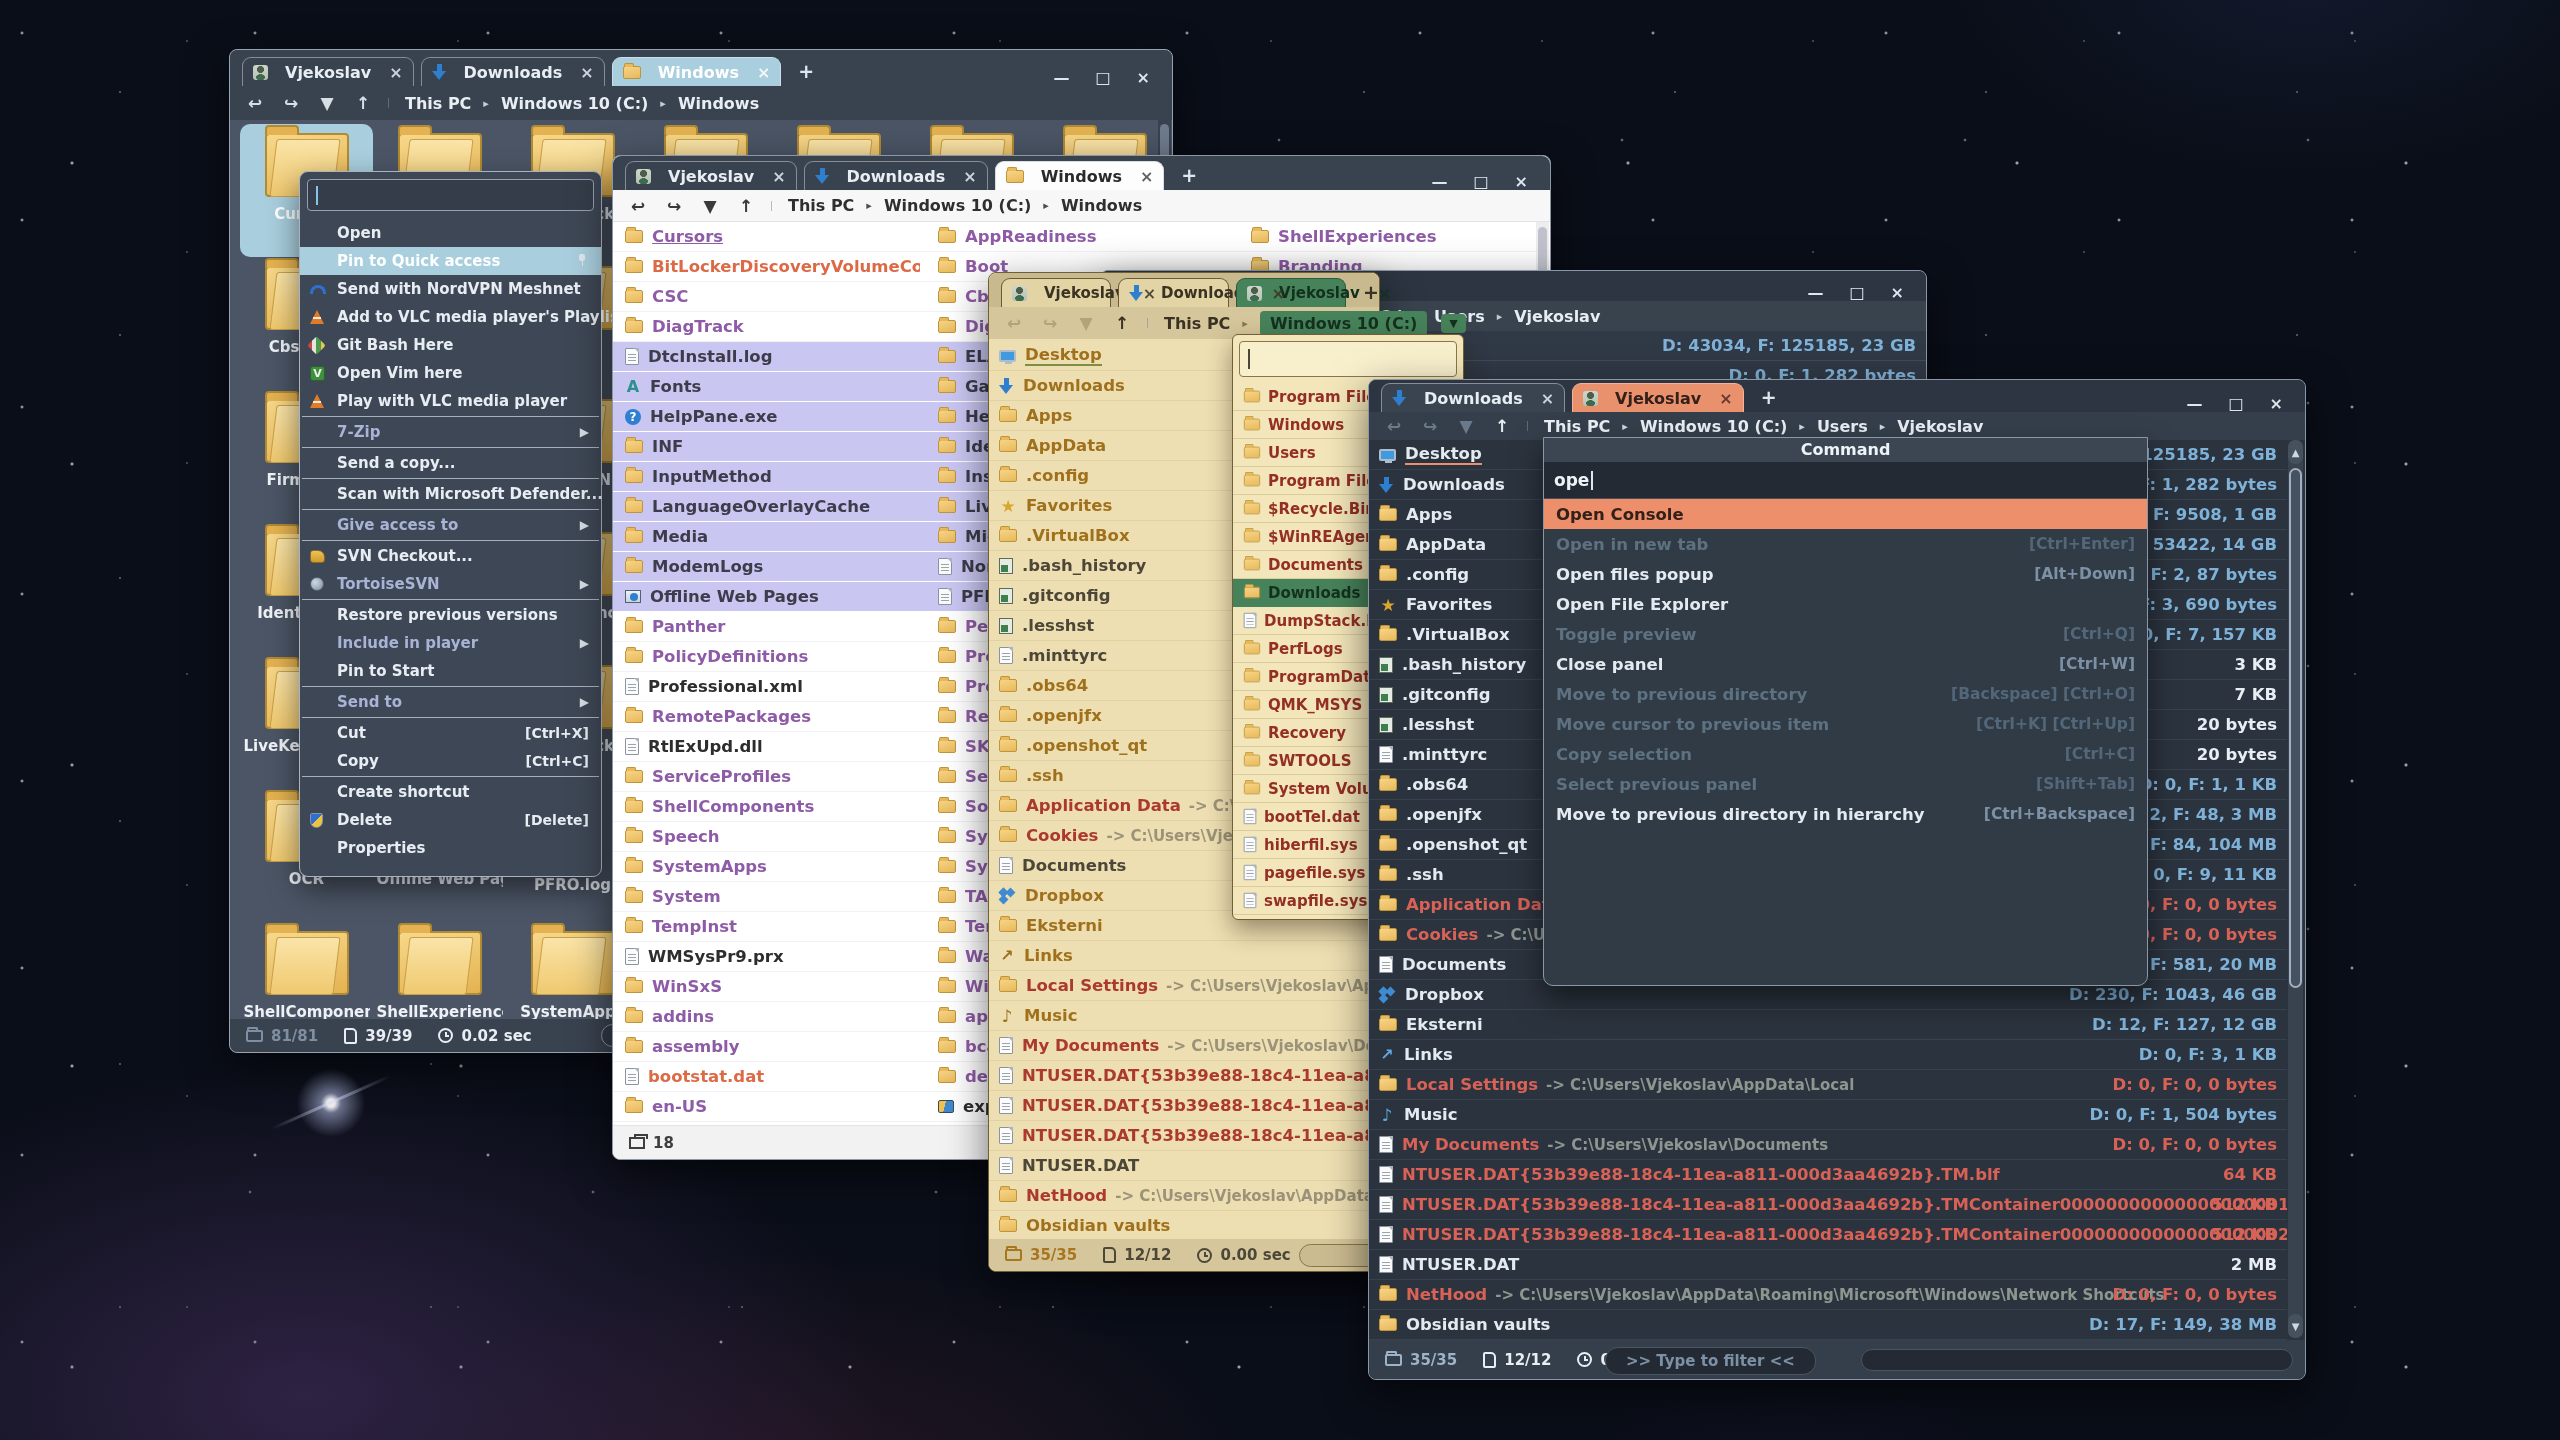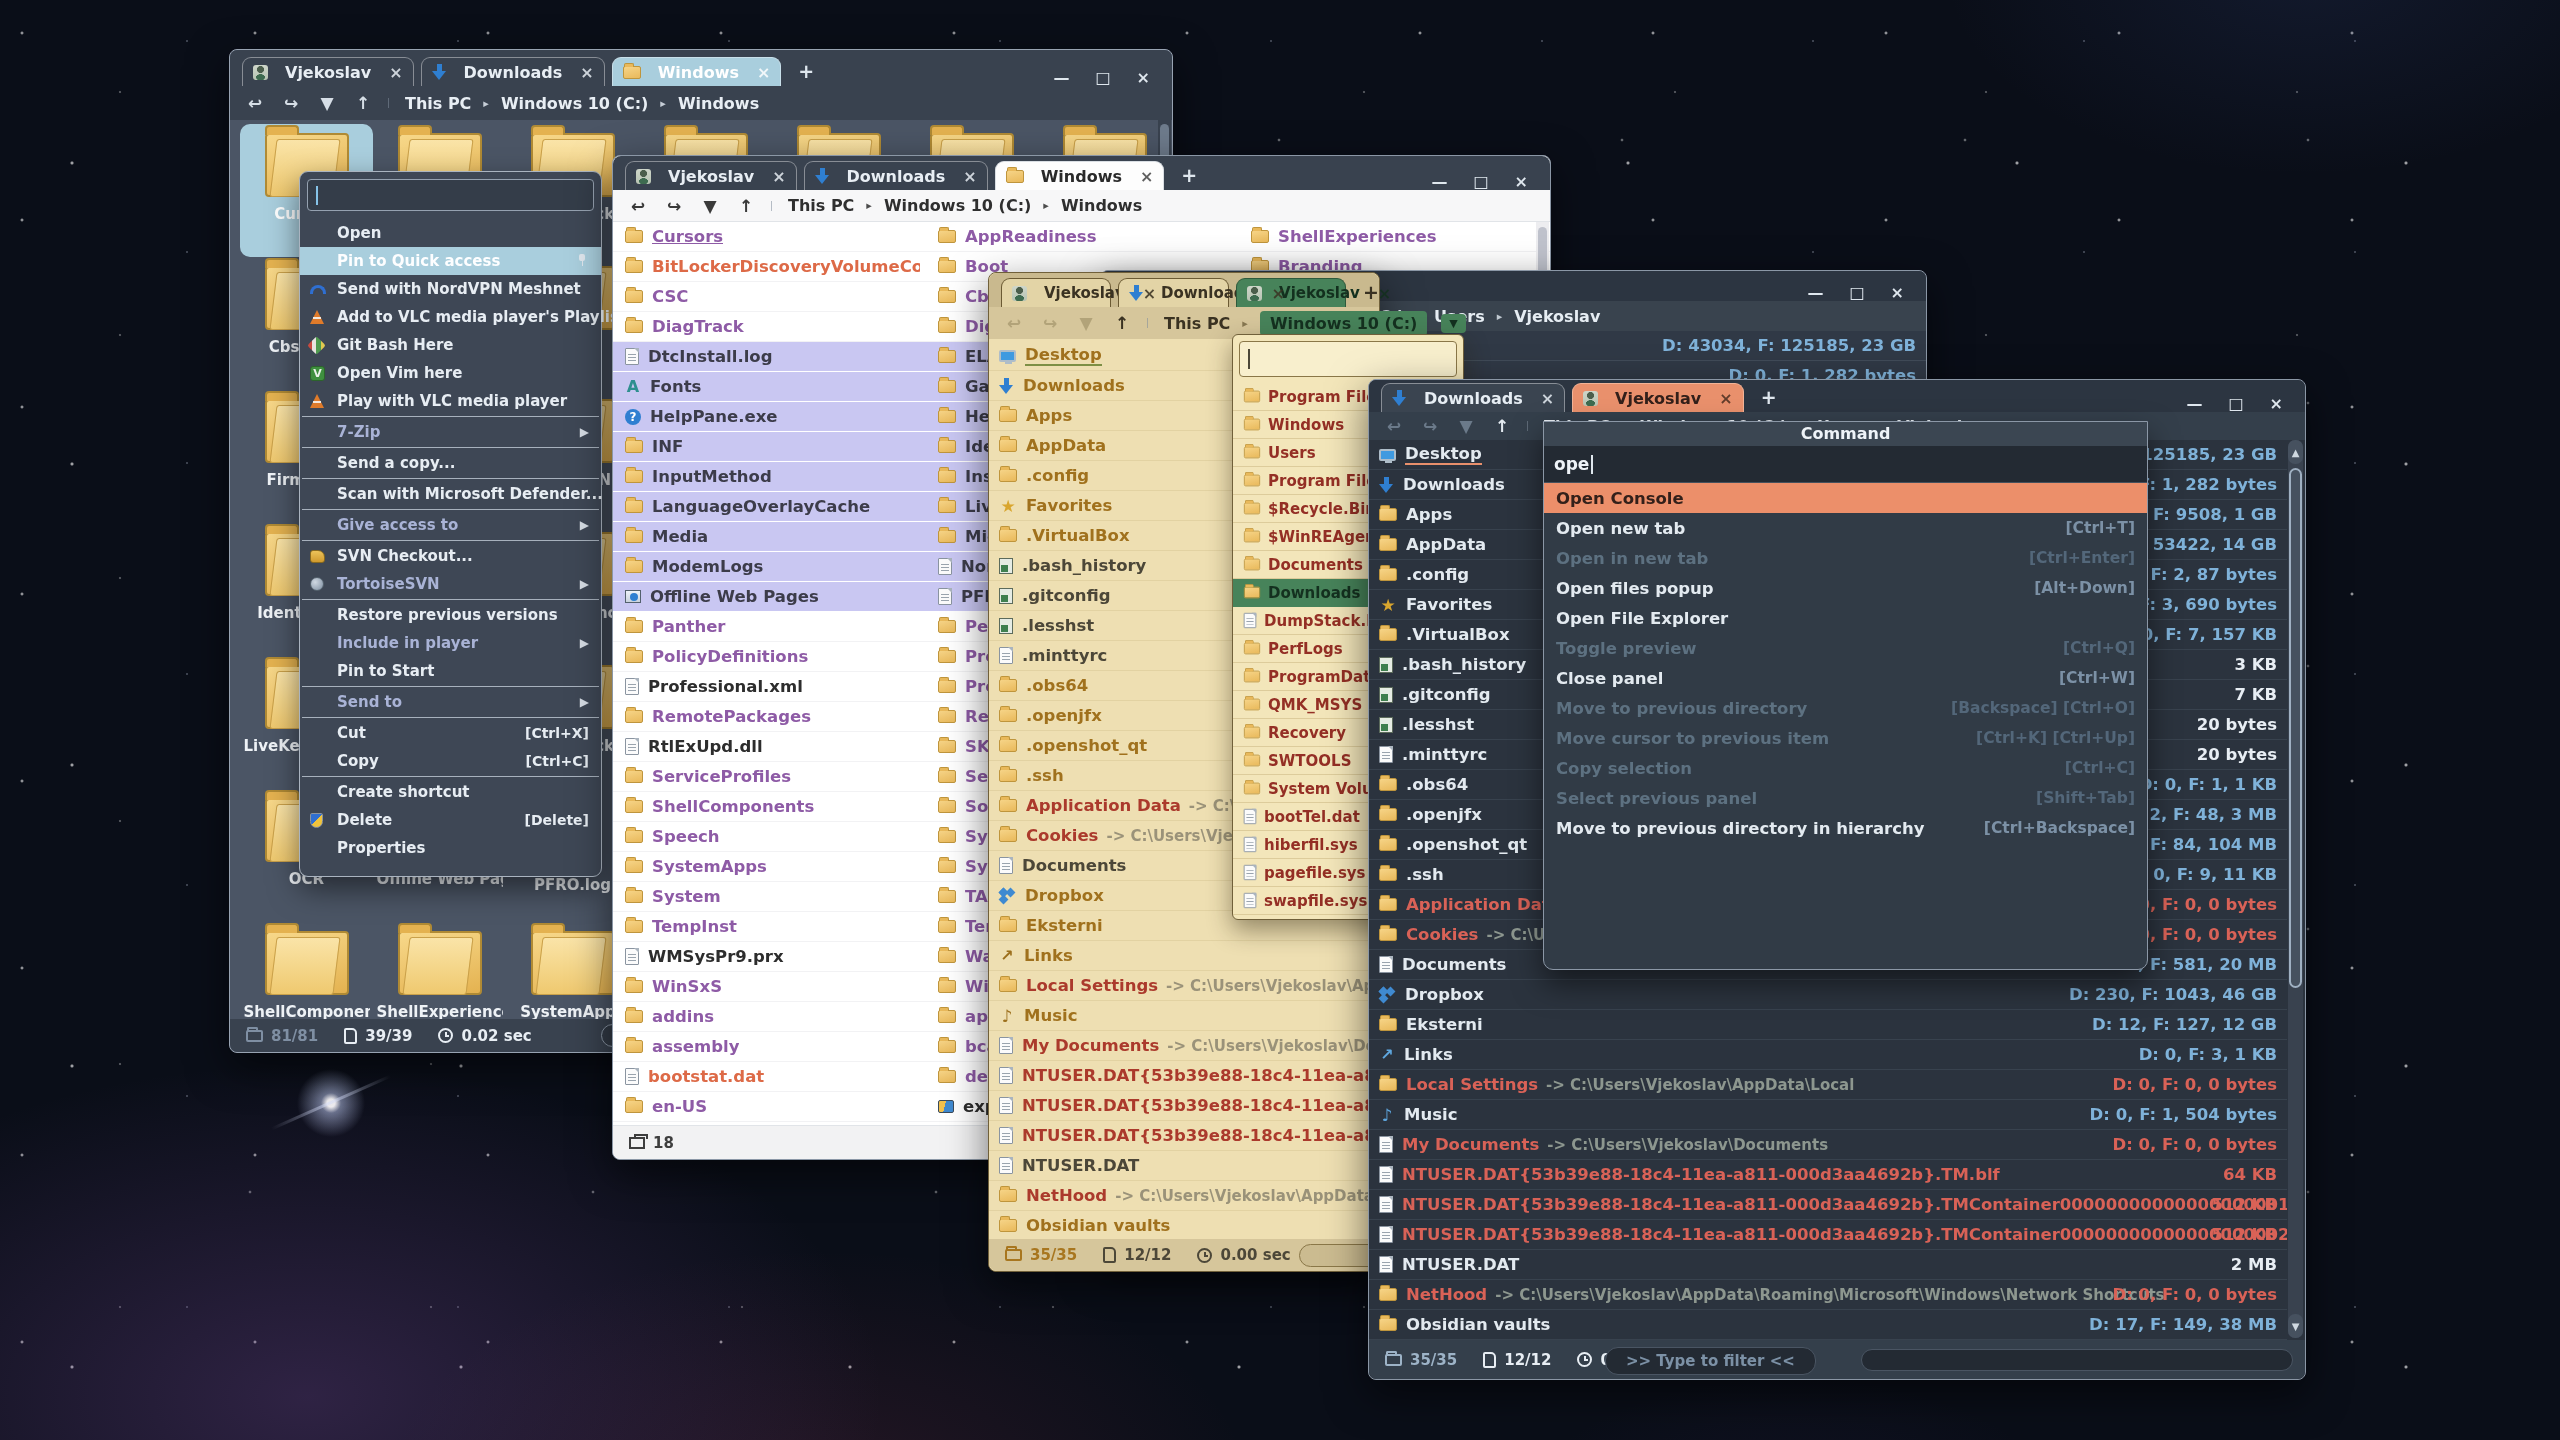--- a/index.html
+++ b/index.html
@@ -231,21 +231,21 @@
 .sz-white{color:#e8eef4;}
 #w4 .vscroll{position:absolute;top:60px;bottom:41px;right:2px;width:15px;background:#39424f;border-radius:7px;}
 #w4 .sbtn{position:absolute;left:0;width:15px;height:24px;color:#cfd8e0;font-size:10px;display:flex;align-items:center;justify-content:center;background:#46515f;border-radius:7px;}
 #w4 .vthumb{position:absolute;left:1px;top:28px;width:13px;height:520px;background:#46515f;border:2px solid #9fb0c2;border-radius:7px;}
 #w4 .statusbar{height:39px;background:#343f4b;color:#e8eef4;}
 #w4 .sgrp.blue{color:#9db3c7;}
 .pill{background:#232a33;border:1px solid #4a5563;border-radius:13px;padding:4px 20px;color:#7c91a6;font-size:15px;}
 #w4 .pill{position:absolute;left:236px;top:7px;}
 .hslider{position:absolute;right:12px;top:9px;width:432px;height:22px;background:#232a33;border:1px solid #4a5563;border-radius:11px;}
 
-#palette{position:absolute;left:174px;top:41px;width:605px;height:549px;background:#313b46;
+#palette{position:absolute;left:174px;top:57px;width:605px;height:549px;background:#313b46;
  border:1px solid #8b97a6;border-radius:0 0 10px 10px;box-shadow:0 14px 30px rgba(0,0,0,.5);z-index:8;overflow:hidden;}
 #palette .phead{height:24px;background:#3b4652;color:#eef3f8;font-size:16px;text-align:center;line-height:24px;}
 #palette .pinput{height:37px;background:#232a33;display:flex;align-items:center;padding:0 10px;color:#eef3f8;font-size:17px;border-bottom:1px solid #46515d;}
 #palette .pinput .tcaret{background:#dfe7ee;margin-left:2px;}
 .pitem{height:30px;display:flex;align-items:center;padding:0 12px;font-size:16.5px;color:#e3eaf0;}
 .pitem.dim{color:#5d7181;}
 .pitem.sel{background:#ec8f6a;color:#33201a;}
 .pitem .pkey{margin-left:auto;color:#7c91a6;font-size:15.5px;}
 .pitem.dim .pkey{color:#53677a;}
 </style>
@@ -1453,24 +1453,20 @@
     <div id="palette">
       <div class="phead">Command</div>
       <div class="pinput">
           <span>ope</span>
           <span class="tcaret"></span>
         </div>
       <div id="pitems">
           <div class="pitem sel">
             <span>Open Console</span>
           </div>
-          <div class="pitem">
-            <span>Open new tab</span>
-            <span class="pkey">[Ctrl+T]</span>
-          </div>
           <div class="pitem dim">
             <span>Open in new tab</span>
             <span class="pkey">[Ctrl+Enter]</span>
           </div>
           <div class="pitem">
             <span>Open files popup</span>
             <span class="pkey">[Alt+Down]</span>
           </div>
           <div class="pitem">
             <span>Open File Explorer</span>

